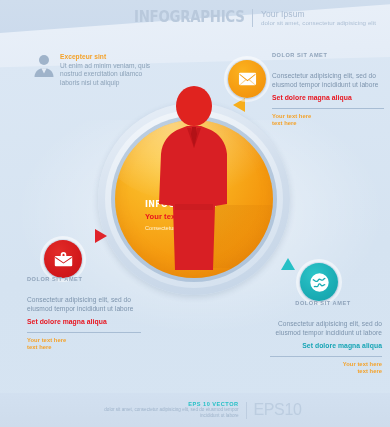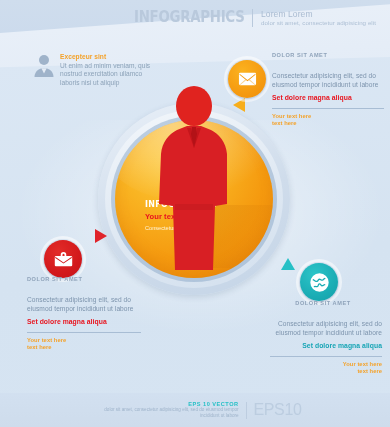--- a/index.html
+++ b/index.html
@@ -188,21 +188,21 @@
   <div class="bg-diag-a"></div>
   <div class="bg-diag-b"></div>
   <div class="bg-sheen"></div>
   <div class="bg-bottomband"></div>
 
   <div class="header">
     <div class="hdr-inner">
       <div class="hdr-title">INFOGRAPHICS</div>
       <div class="hdr-rule"></div>
       <div class="hdr-sub">
-        <div class="hdr-sub-1">Lorem Lorem</div>
+        <div class="hdr-sub-1">Your Ipsum</div>
         <div class="hdr-sub-2">dolor sit amet, consectetur adipisicing elit</div>
       </div>
     </div>
   </div>
 
   <div class="left-block">
     <div class="avatar-ico">
       <svg viewBox="0 0 22 24" width="22" height="24">
         <circle cx="11" cy="7" r="5" fill="#9fb3ca"></circle>
         <path d="M1.5 24c0-5.2 4.3-9 9.5-9s9.5 3.8 9.5 9z" fill="#9fb3ca"></path>

